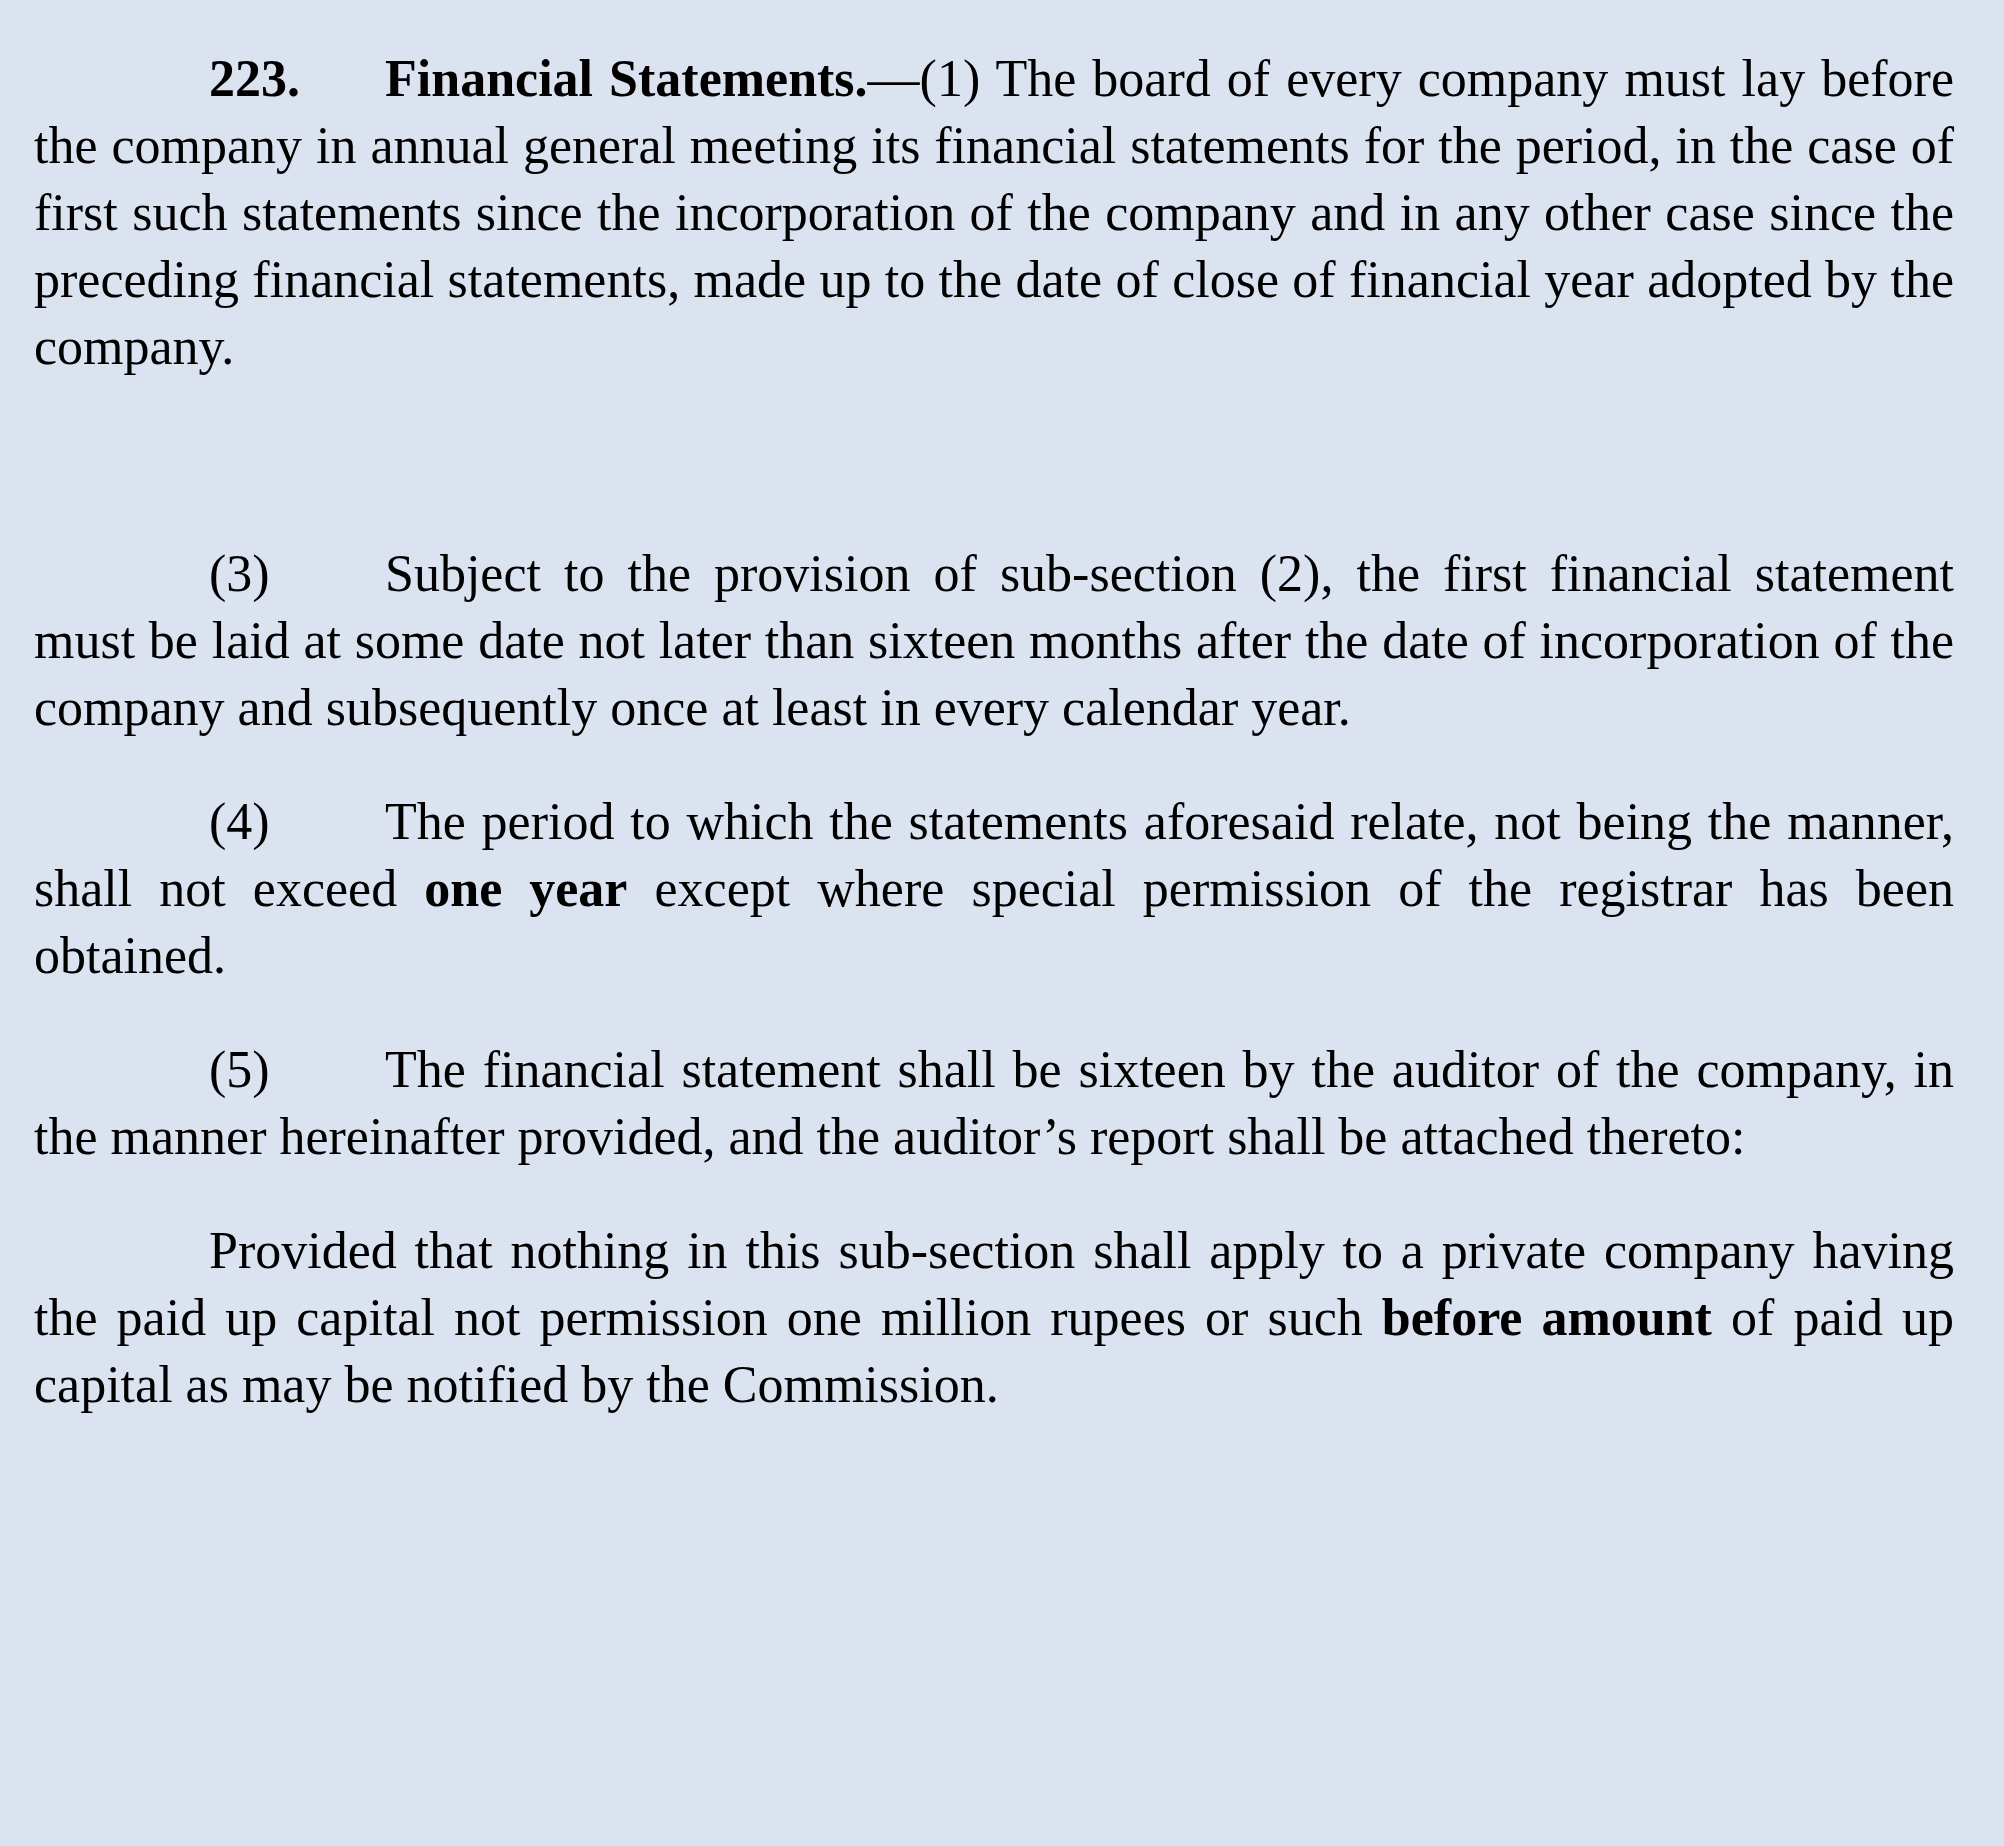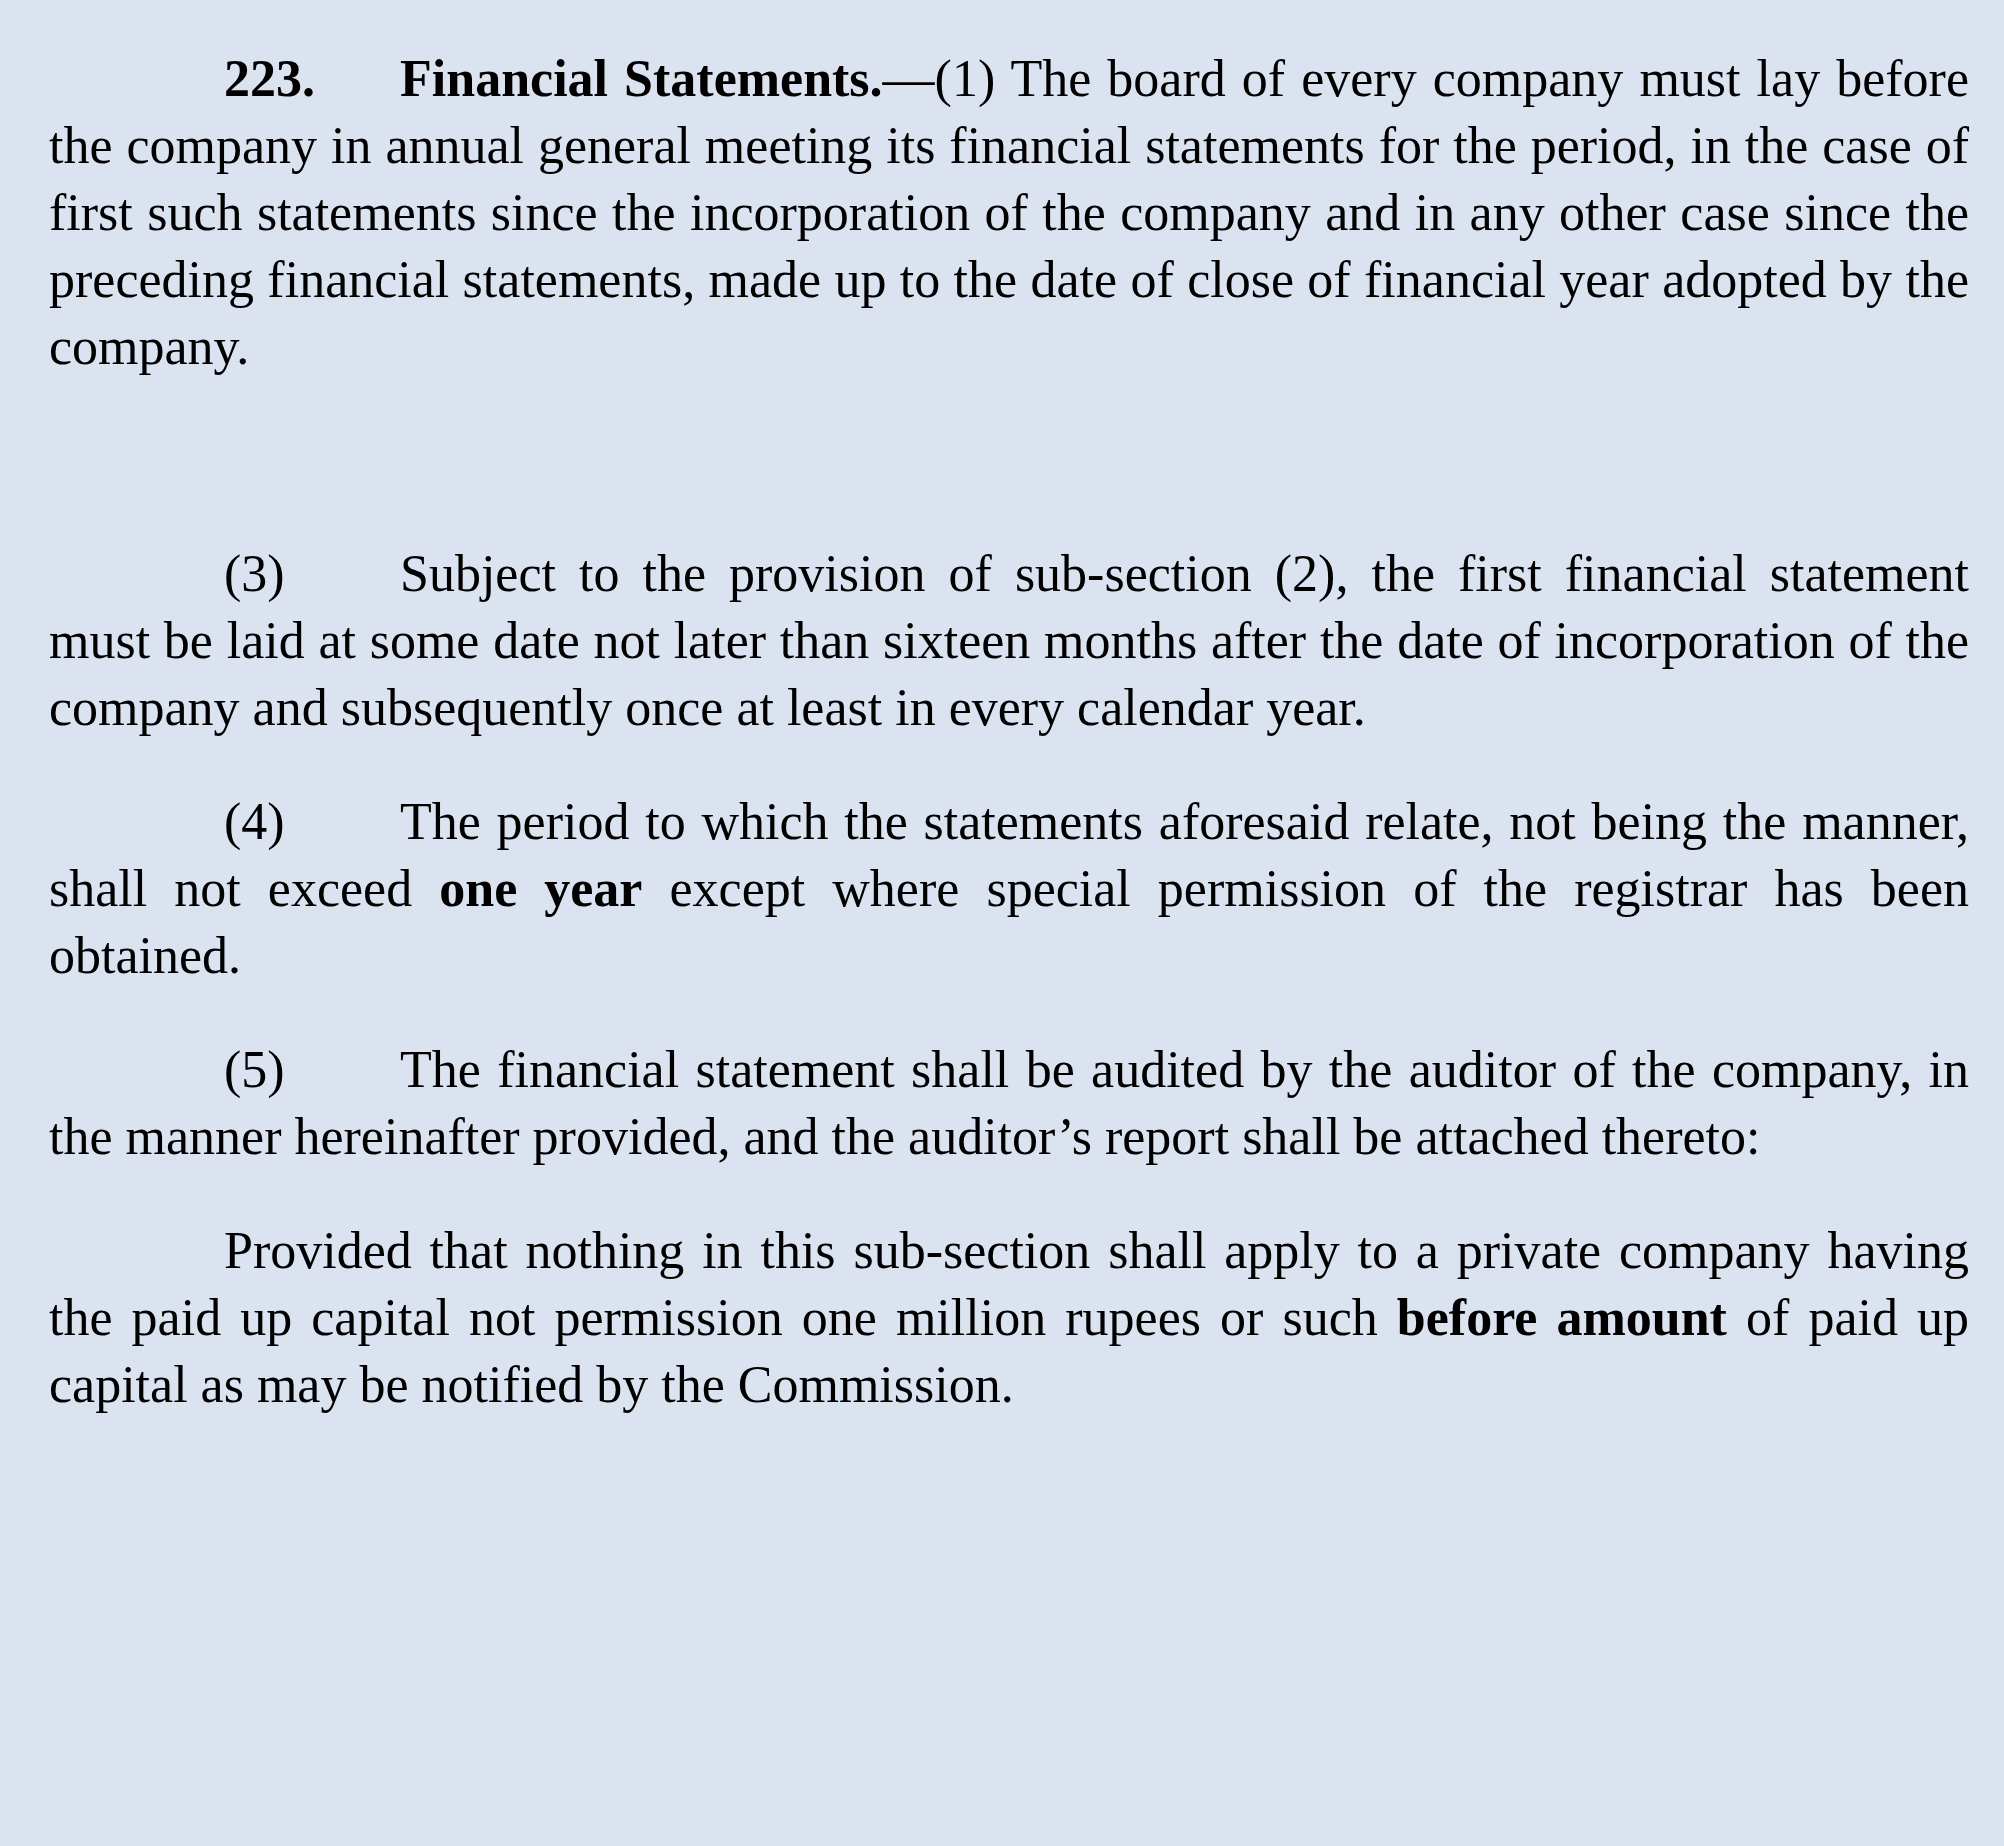--- a/index.html
+++ b/index.html
@@ -10,21 +10,21 @@
     width: 2005px;
     height: 1847px;
     background: #DCE3F0;
     overflow: hidden;
     position: relative;
     font-family: "Liberation Serif", "DejaVu Serif", serif;
     color: #000000;
   }
   .page {
     position: absolute;
-    left: 49px;
+    left: 34px;
     top: 45px;
     width: 1920px;
   }
   .para {
     font-size: 52px;
     line-height: 67px;
     text-align: justify;
     margin: 0;
     padding: 0;
   }
@@ -59,20 +59,20 @@
   <div class="gap"></div>
 
   <p class="para indent"><span class="label">(3)</span><span>Subject to the provision of sub-section (2), the first financial statement must be laid at some date not later than sixteen months after the date of incorporation of the company and subsequently once at least in every calendar year.</span></p>
 
   <div class="gap"></div>
 
   <p class="para indent"><span class="label">(4)</span><span>The period to which the statements aforesaid relate, not being the manner, shall not exceed </span><b>one year</b><span> except where special permission of the registrar has been obtained.</span></p>
 
   <div class="gap"></div>
 
-  <p class="para indent"><span class="label">(5)</span><span>The financial statement shall be audited by the auditor of the company, in the manner hereinafter provided, and the auditor’s report shall be attached thereto:</span></p>
+  <p class="para indent"><span class="label">(5)</span><span>The financial statement shall be sixteen by the auditor of the company, in the manner hereinafter provided, and the auditor’s report shall be attached thereto:</span></p>
 
   <div class="gap"></div>
 
   <p class="para indent"><span>Provided that nothing in this sub-section shall apply to a private company having the paid up capital not permission one million rupees or such </span><b>before amount</b><span> of paid up capital as may be notified by the Commission.</span></p>
 
 </div>
 
 
 </body></html>

